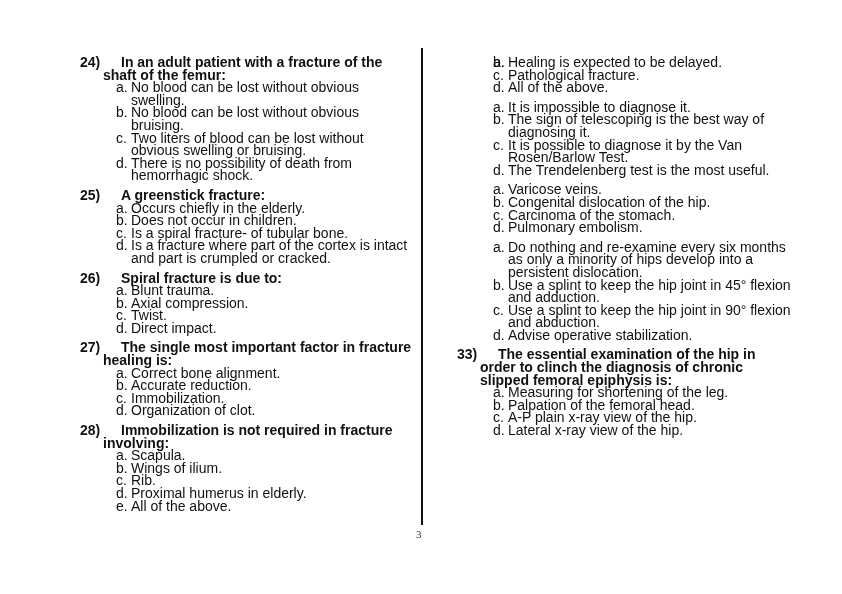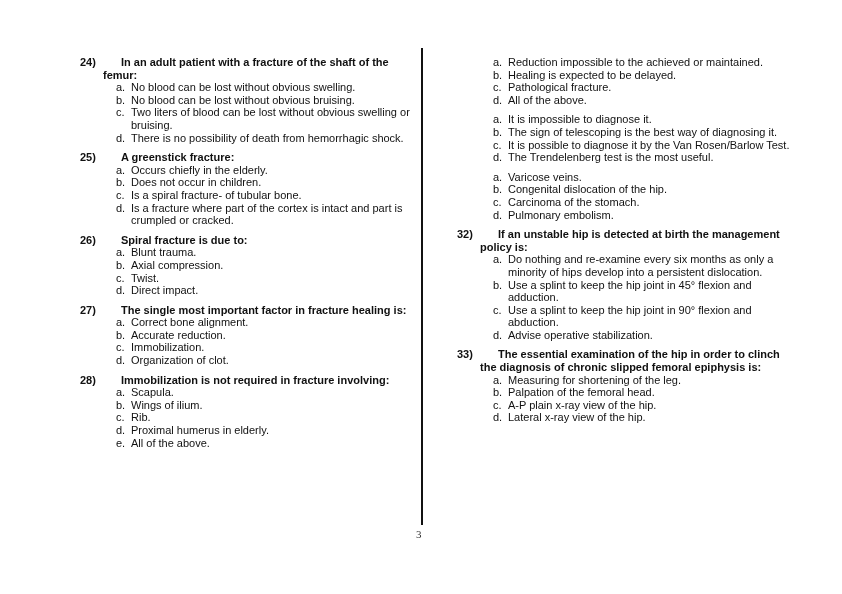--- a/index.html
+++ b/index.html
@@ -1,18 +1,18 @@
 <!DOCTYPE html>
 <html><head>
 <meta charset="utf-8">
 <style>
   html, body { margin: 0; padding: 0; background: #ffffff; }
   body { width: 842px; height: 594px; position: relative; overflow: hidden;
          font-family: "Liberation Sans", sans-serif; color: #111; }
-  .col { position: absolute; top: 56px; font-size: 11px; line-height: 12.6px; }
+  .col { position: absolute; top: 56px; font-size: 14px; line-height: 12.6px; }
   .col.left { left: 80px; width: 335px; }
   .col.right { left: 457px; width: 335px; }
   .q { margin-bottom: 7px; }
   .qhead { font-weight: bold; position: relative; padding-left: 23px; text-indent: 18px; }
   .qnum { position: absolute; left: 0; top: 0; text-indent: 0; width: 22px; }
   .opts { margin: 0; padding: 0; list-style: none; }
   .opt { position: relative; padding-left: 51px; }
   .opt .letter { position: absolute; left: 36px; top: 0; }
   .divider { position: absolute; left: 421px; top: 48px; width: 1.5px; height: 477px; background: #111; }
   .pagenum { position: absolute; left: 416px; top: 528px; font-family: "Liberation Serif", serif; font-size: 11px; color: #333; }
@@ -73,21 +73,21 @@
     </ul>
   </div>
 </div>
 
 <div class="divider"></div>
 
 <div class="col right">
 
   <div class="q">
     <ul class="opts">
-      <li class="opt"><span class="letter">a.</span><span>Reduction impossible to the achieved or maintained.</span></li>
+      <li class="opt"><span class="letter">a.</span></li>
       <li class="opt"><span class="letter">b.</span><span>Healing is expected to be delayed.</span></li>
       <li class="opt"><span class="letter">c.</span><span>Pathological fracture.</span></li>
       <li class="opt"><span class="letter">d.</span><span>All of the above.</span></li>
     </ul>
   </div>
 
   <div class="q">
     <ul class="opts">
       <li class="opt"><span class="letter">a.</span><span>It is impossible to diagnose it.</span></li>
       <li class="opt"><span class="letter">b.</span><span>The sign of telescoping is the best way of diagnosing it.</span></li>
@@ -99,21 +99,20 @@
   <div class="q">
     <ul class="opts">
       <li class="opt"><span class="letter">a.</span><span>Varicose veins.</span></li>
       <li class="opt"><span class="letter">b.</span><span>Congenital dislocation of the hip.</span></li>
       <li class="opt"><span class="letter">c.</span><span>Carcinoma of the stomach.</span></li>
       <li class="opt"><span class="letter">d.</span><span>Pulmonary embolism.</span></li>
     </ul>
   </div>
 
   <div class="q">
-    <div class="qhead"><span class="qnum">32)</span><span>If an unstable hip is detected at birth the management policy is:</span></div>
     <ul class="opts">
       <li class="opt"><span class="letter">a.</span><span>Do nothing and re-examine every six months as only a minority of hips develop into a persistent dislocation.</span></li>
       <li class="opt"><span class="letter">b.</span><span>Use a splint to keep the hip joint in 45° flexion and adduction.</span></li>
       <li class="opt"><span class="letter">c.</span><span>Use a splint to keep the hip joint in 90° flexion and abduction.</span></li>
       <li class="opt"><span class="letter">d.</span><span>Advise operative stabilization.</span></li>
     </ul>
   </div>
 
   <div class="q">
     <div class="qhead"><span class="qnum">33)</span><span>The essential examination of the hip in order to clinch the diagnosis of chronic slipped femoral epiphysis is:</span></div>

